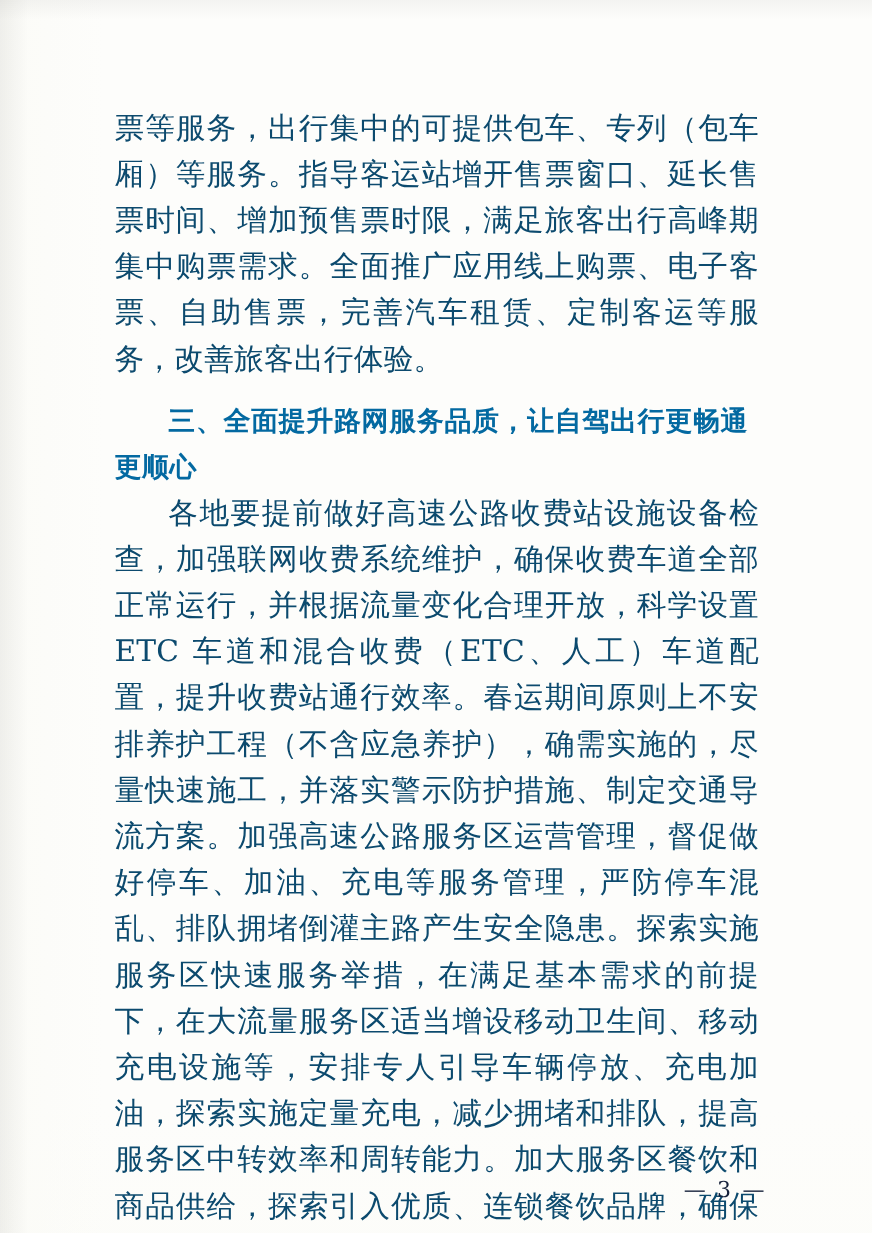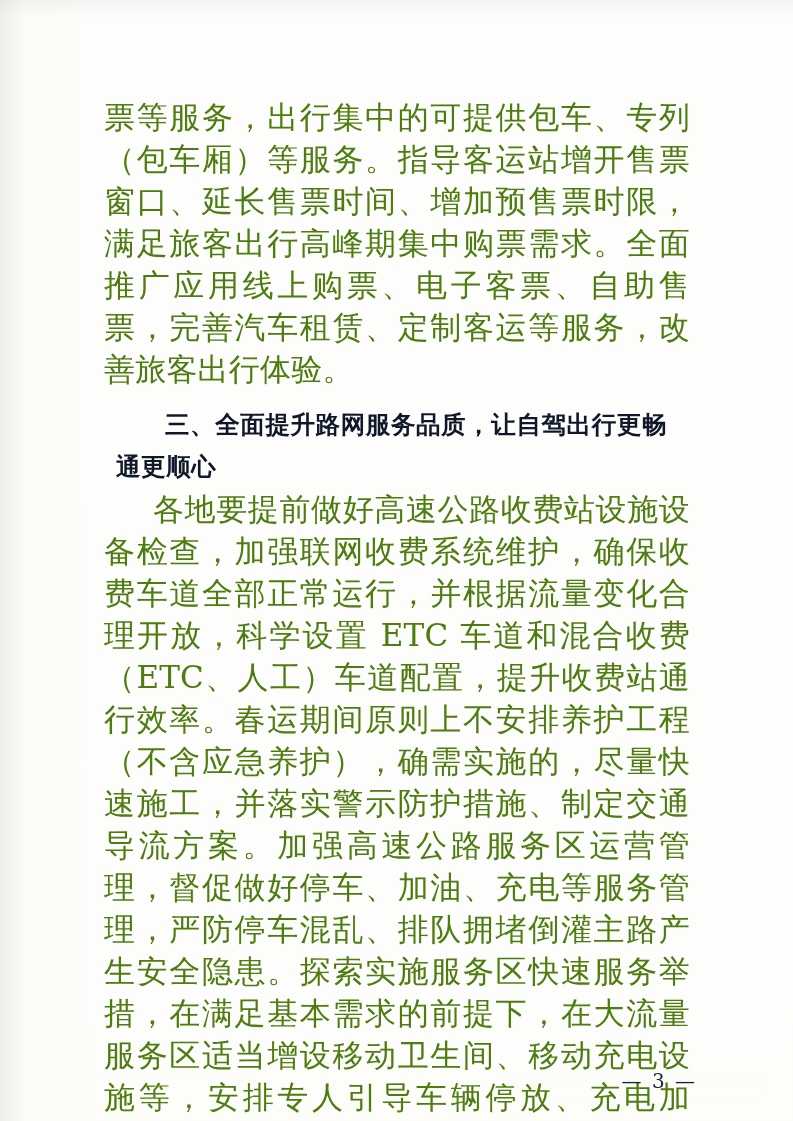--- a/index.html
+++ b/index.html
@@ -28,39 +28,39 @@
       linear-gradient(0deg, rgba(252,252,248,0.5) 0%, rgba(255,255,255,0) 10%);
     pointer-events: none;
   }
   .content {
     position: absolute;
     left: 104px;
     top: 96px;
     width: 586px;
   }
   .para {
-    font-size: 31px;
+    font-size: 27px;
     line-height: 42px;
     letter-spacing: 0.2px;
     text-align: justify;
     text-justify: inter-ideograph;
     margin: 0 0 0 0;
-    color: #4d7c0f;
+    color: #0c4a6e;
     font-weight: 500;
   }
   .para.indent {
     text-indent: 49px;
   }
   .heading {
     font-size: 24.5px;
     line-height: 42px;
     font-weight: 700;
     text-indent: 49px;
-    margin: 6px 0 0 12px;
-    color: #0f172a;
+    margin: 6px 0 0 0;
+    color: #0369a1;
     letter-spacing: 0.6px;
   }
   .block-gap {
     height: 8px;
   }
   .page-number {
     position: absolute;
     right: 96px;
     bottom: 28px;
     font-size: 20px;

